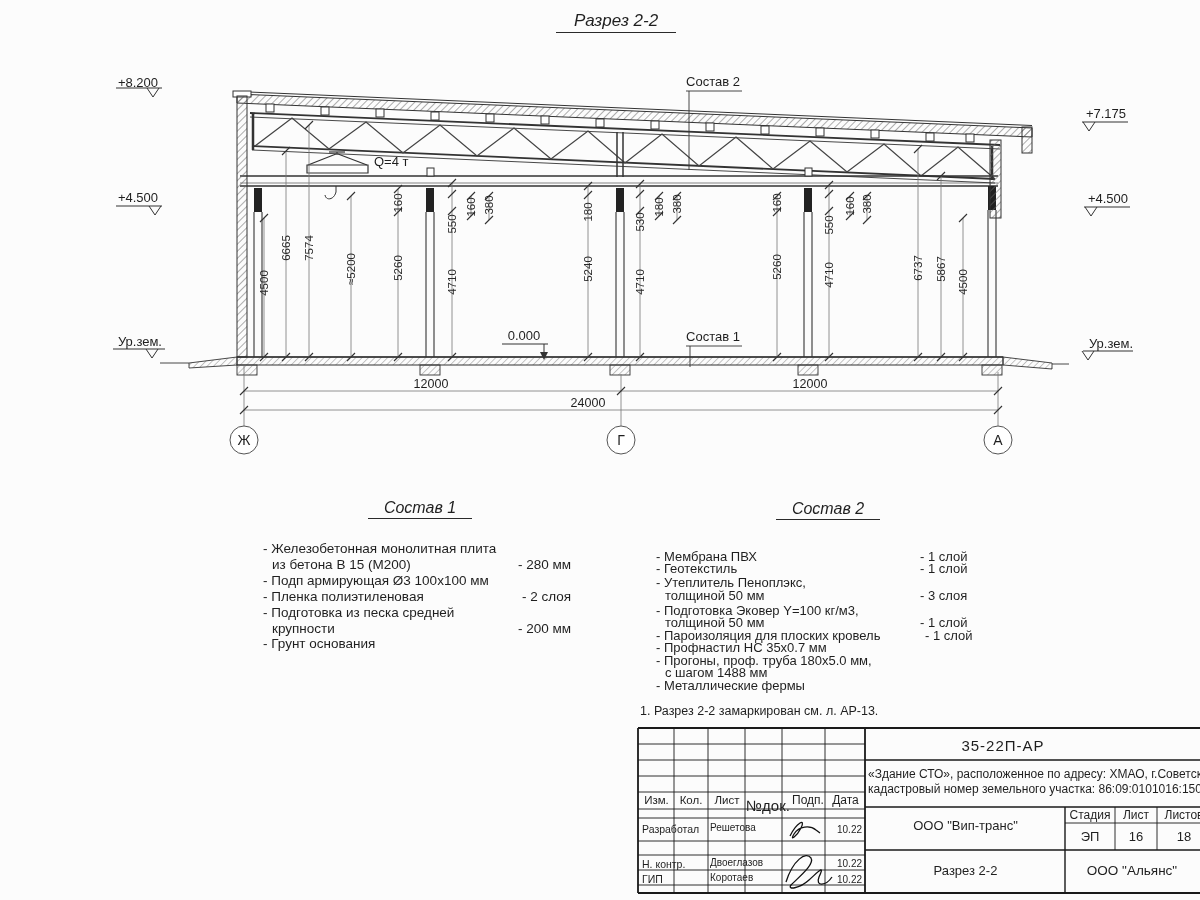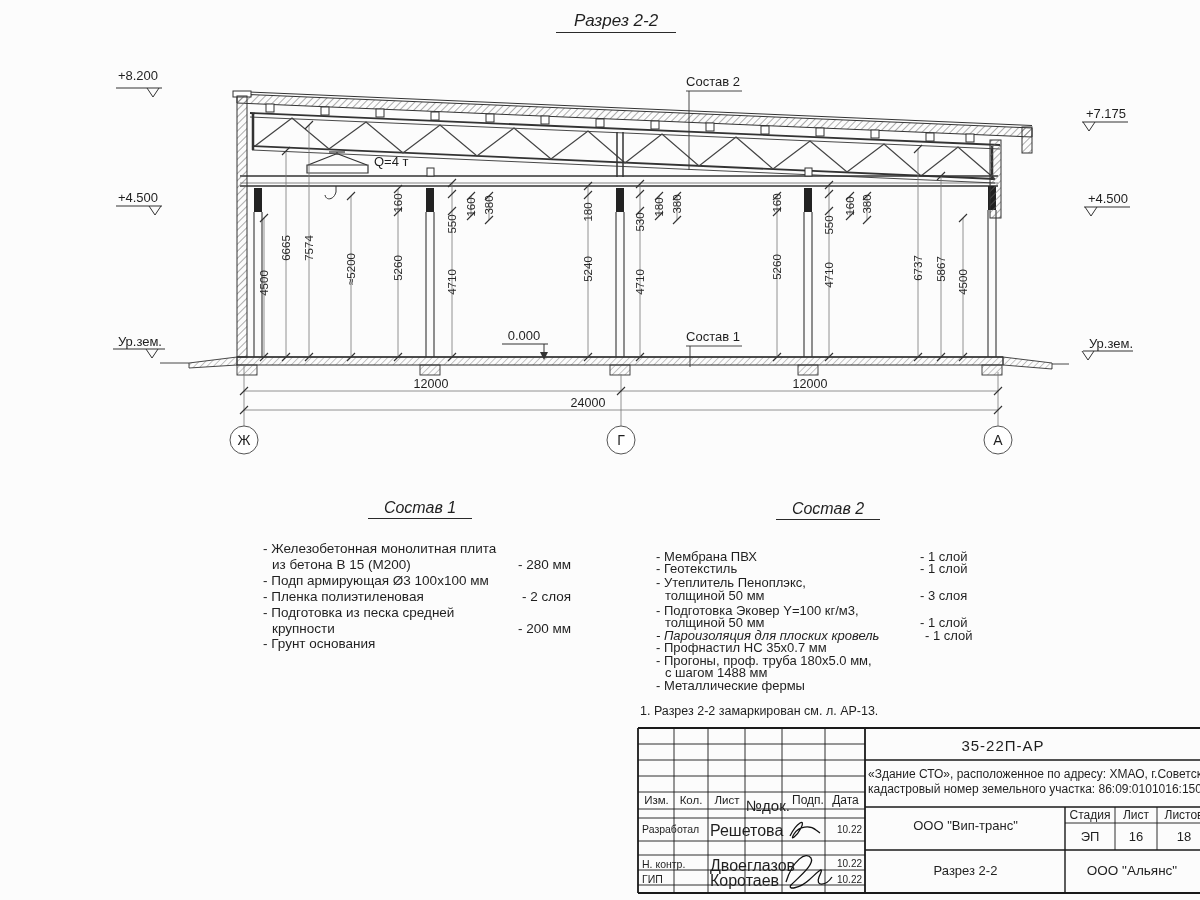--- a/index.html
+++ b/index.html
@@ -13,21 +13,21 @@
   .r{text-align:right;}
   .u{border-bottom:1.2px solid #2a2a2a;padding-bottom:1px;}
   .it{font-style:italic;}
   .dim{
     position:absolute;z-index:2;width:46px;text-align:center;
     font-size:11.5px;color:#2a2a2a;line-height:16px;
     transform:rotate(-90deg);transform-origin:center center;white-space:nowrap;
   }
   .f12{font-size:12px;} .f125{font-size:12.5px;} .f13{font-size:13px;}
   .f135{font-size:13.5px;} .f14{font-size:14px;} .f15{font-size:15px;}
-  .f17{font-size:17px;} .f11{font-size:16px;} .f105{font-size:10.5px;}
+  .f17{font-size:17px;} .f11{font-size:10px;} .f105{font-size:10.5px;}
   .f10{font-size:10px;margin-left:8px;} .f95{font-size:15px;} .f115{font-size:11.5px;}
 </style>
 </head>
 <body>
 
 <svg width="1200" height="900" viewBox="0 0 1200 900">
   <defs>
     <pattern id="h1" width="5" height="5" patternUnits="userSpaceOnUse" patternTransform="rotate(45)">
       <line x1="0" y1="0" x2="0" y2="5" stroke="#6a6a6a" stroke-width="1.1"></line>
     </pattern>
@@ -189,21 +189,21 @@
     <path d="M1065,823 H1200 M1115,807 V850 M1157,807 V850" stroke-width="0.9" fill="none"></path>
   </g>
   <g stroke="#111" stroke-width="1.3" fill="none">
     <path d="M790,836 C797,822 806,818 801,828 C797,836 789,842 794,834 C799,826 810,825 816,830 L820,833"></path>
     <path d="M786,882 C793,860 806,851 811,858 C815,864 799,877 791,885 C787,890 799,889 809,880 C819,871 825,864 819,877 C815,887 826,886 832,877"></path>
   </g>
 </svg>
 
 <div class="t f17 it u c" style="left:556px;top:11px;width:120px;">Разрез 2-2</div>
 
-<div class="t f13 r" style="left:106px;top:69px;width:52px;">+8.200</div>
+<div class="t f13 r" style="left:106px;top:76px;width:52px;">+8.200</div>
 <div class="t f13 r" style="left:106px;top:191px;width:52px;">+4.500</div>
 <div class="t f13 r" style="left:110px;top:335px;width:52px;">Ур.зем.</div>
 <div class="t f13 c" style="left:682px;top:75px;width:62px;">Состав 2</div>
 <div class="t f13 c" style="left:1082px;top:107px;width:48px;">+7.175</div>
 <div class="t f13 c" style="left:1084px;top:192px;width:48px;">+4.500</div>
 <div class="t f13 c" style="left:1086px;top:337px;width:50px;">Ур.зем.</div>
 <div class="t f13" style="left:374px;top:155px;">Q=4 т</div>
 <div class="t f13 c" style="left:500px;top:329px;width:48px;">0.000</div>
 <div class="t f13 c" style="left:682px;top:330px;width:62px;">Состав 1</div>
 
@@ -257,21 +257,21 @@
 <div class="t f13" style="left:656px;top:550px;">- Мембрана ПВХ</div>
 <div class="t f13" style="left:920px;top:550px;">- 1 слой</div>
 <div class="t f13" style="left:656px;top:562px;">- Геотекстиль</div>
 <div class="t f13" style="left:920px;top:562px;">- 1 слой</div>
 <div class="t f13" style="left:656px;top:576px;">- Утеплитель Пеноплэкс,</div>
 <div class="t f13" style="left:665px;top:589px;">толщиной 50 мм</div>
 <div class="t f13" style="left:920px;top:589px;">- 3 слоя</div>
 <div class="t f13" style="left:656px;top:604px;">- Подготовка Эковер Y=100 кг/м3,</div>
 <div class="t f13" style="left:665px;top:616px;">толщиной 50 мм</div>
 <div class="t f13" style="left:920px;top:616px;">- 1 слой</div>
-<div class="t f13" style="left:656px;top:629px;font-style:italic;">- Пароизоляция для плоских кровель</div>
+<div class="t f13" style="left:656px;top:629px;">- Пароизоляция для плоских кровель</div>
 <div class="t f13" style="left:925px;top:629px;">- 1 слой</div>
 <div class="t f13" style="left:656px;top:641px;">- Профнастил НС 35х0.7 мм</div>
 <div class="t f13" style="left:656px;top:654px;">- Прогоны, проф. труба 180х5.0 мм,</div>
 <div class="t f13" style="left:665px;top:666px;">с шагом 1488 мм</div>
 <div class="t f13" style="left:656px;top:679px;">- Металлические фермы</div>
 
 <div class="t f125" style="left:640px;top:704px;">1. Разрез 2-2 замаркирован см. л. АР-13.</div>
 
 <div class="t f15 c" style="left:873px;top:737px;width:260px;letter-spacing:1px;">35-22П-АР</div>
 <div class="t f12 c" style="left:868px;top:768px;width:320px;">«Здание СТО», расположенное по адресу: ХМАО, г.Советский,</div>

